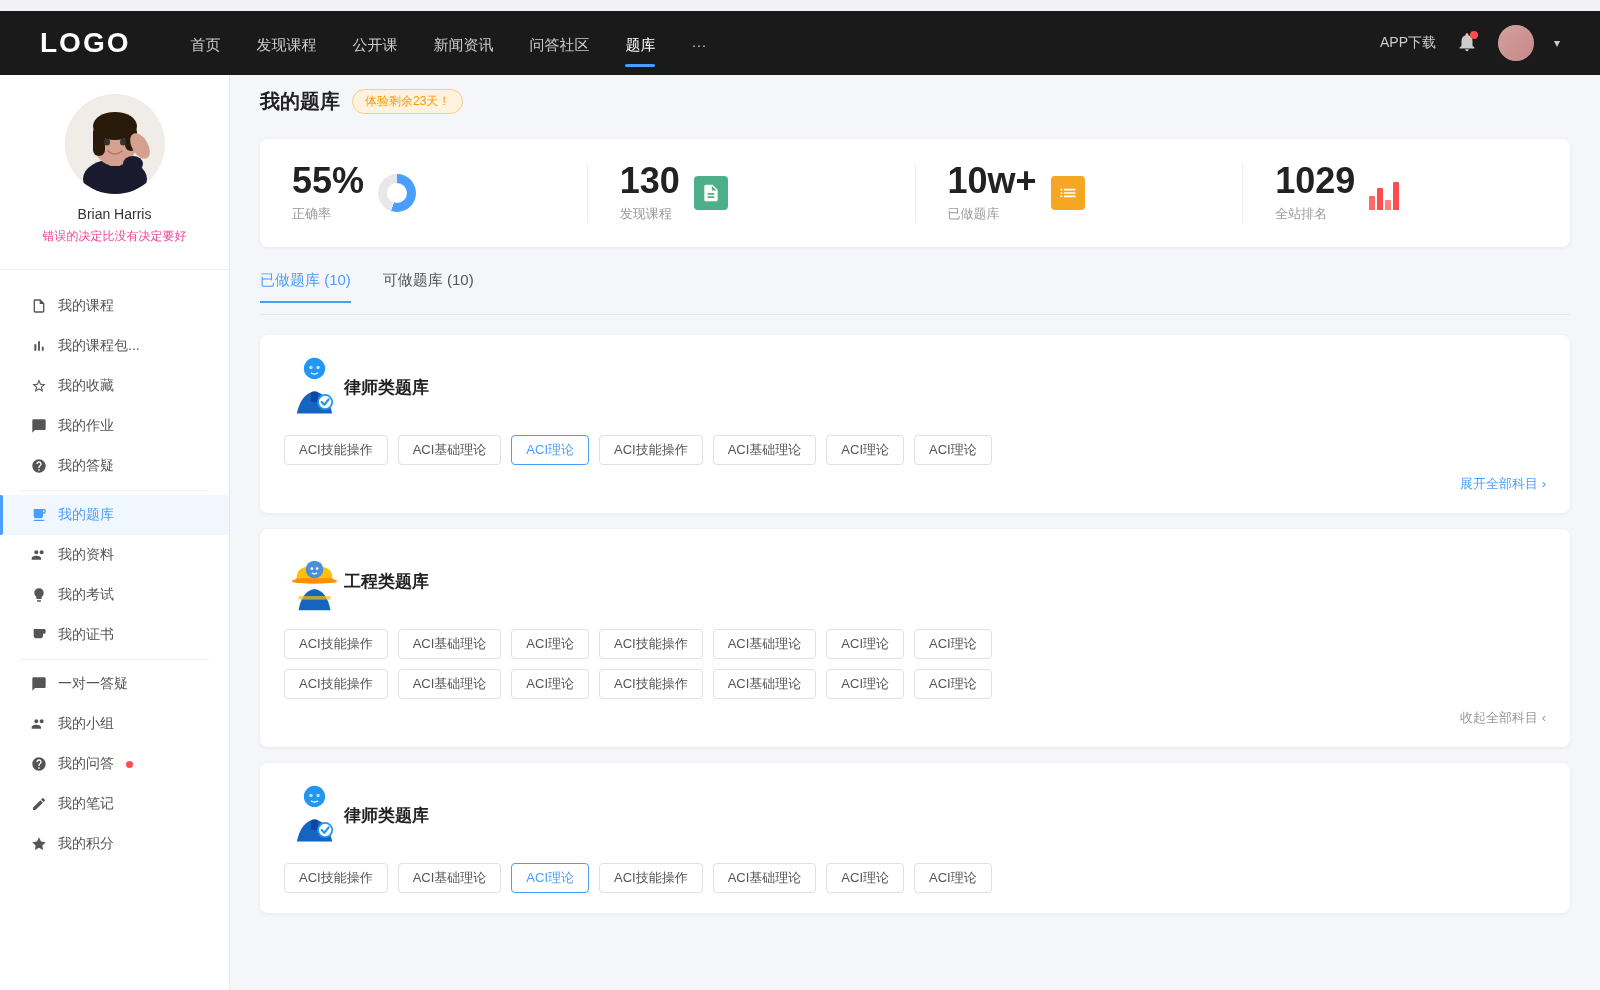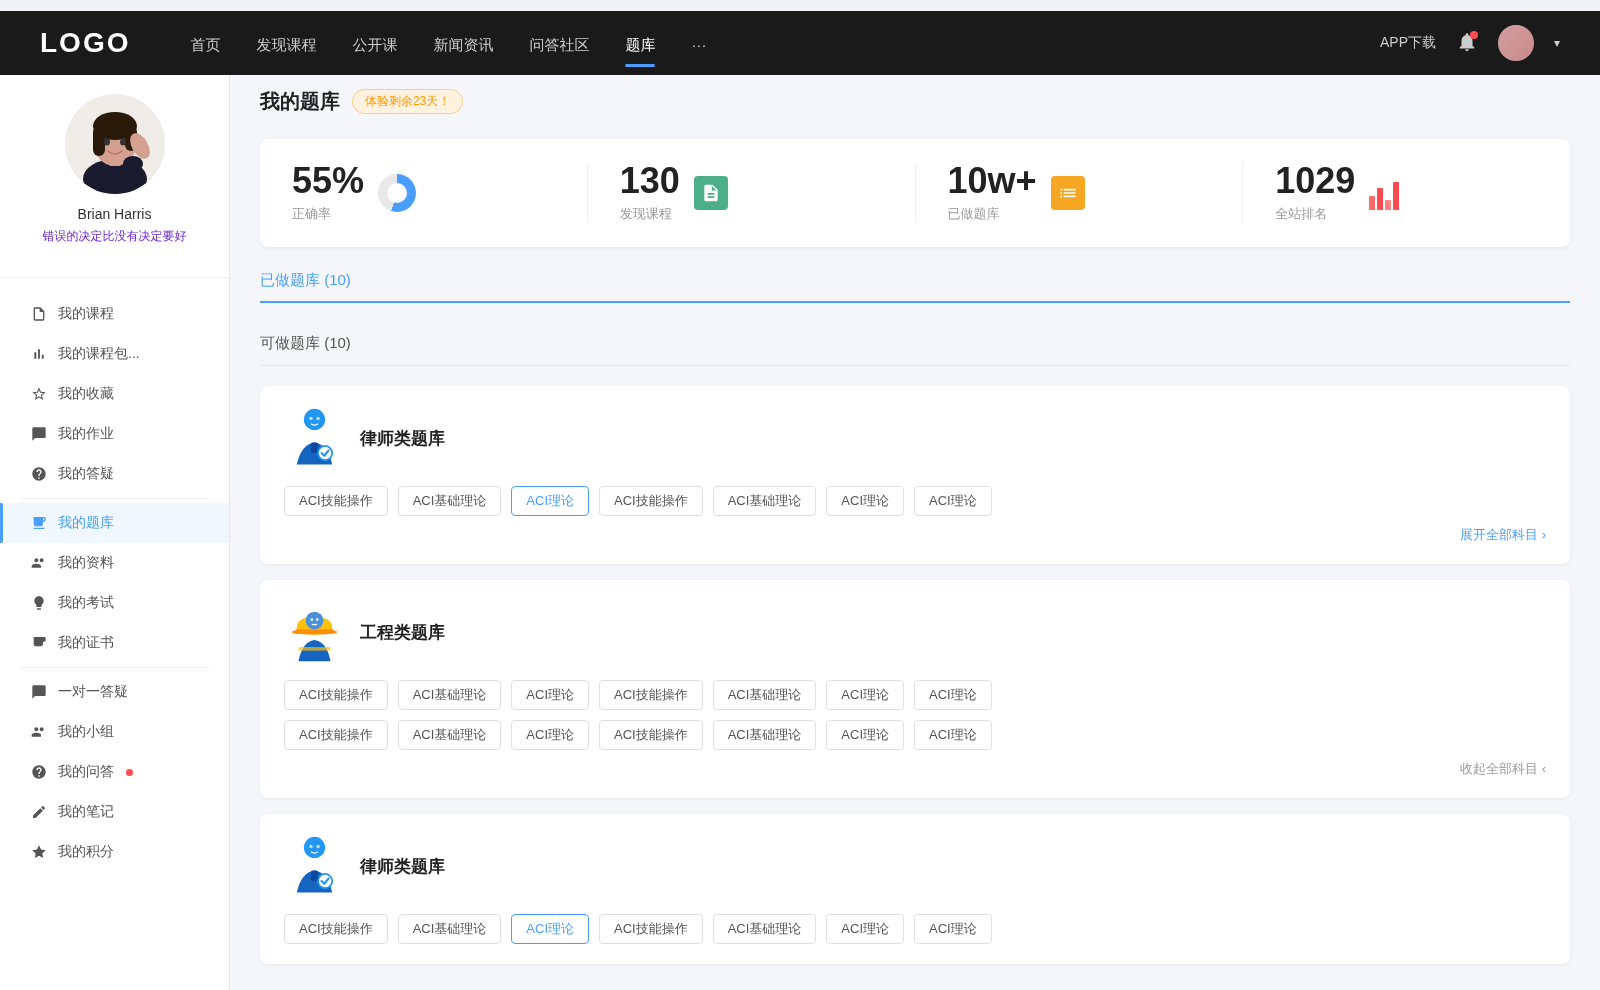--- a/index.html
+++ b/index.html
@@ -96,42 +96,42 @@
       background: white;
       padding: 30px 0;
       flex-shrink: 0;
       border-right: 1px solid #e8e8e8;
       min-height: calc(100vh - 64px);
     }
     .sidebar-profile {
       display: flex;
       flex-direction: column;
       align-items: center;
-      padding: 0 20px 32px;
+      padding: 0 20px 24px;
       border-bottom: 1px solid #f0f0f0;
     }
     .sidebar-avatar {
       width: 100px; height: 100px;
       border-radius: 50%;
       background: #f0f0f0;
       margin-bottom: 12px;
       overflow: hidden;
       display: flex;
       align-items: center;
       justify-content: center;
     }
     .sidebar-name {
       font-size: 14px;
       font-weight: 500;
       color: #333;
       margin-bottom: 6px;
     }
     .sidebar-motto {
       font-size: 12px;
-      color: #6d28d9;
+      color: #ec4899;
       text-align: right;
     }
     .sidebar-menu {
       padding: 16px 0;
     }
     .sidebar-menu-item {
       display: flex;
       align-items: center;
       gap: 10px;
       padding: 11px 30px;
@@ -282,22 +282,21 @@
       gap: 2px;
     }
     .bar-icon .bar { width: 6px; background: #ff4d4f; border-radius: 1px 1px 0 0; }
 
     
     .tabs {
       display: flex;
       gap: 32px;
       margin-bottom: 20px;
       border-bottom: 1px solid #e8e8e8;
-      padding-bottom: 0;
-      flex-direction: column;
+      padding-bottom: 12px;
     }
     .tab-item {
       font-size: 15px;
       color: #555;
       cursor: pointer;
       padding-bottom: 12px;
       position: relative;
     }
     .tab-item.active {
       color: #4a9eff;
@@ -315,21 +314,20 @@
     .bank-card {
       background: white;
       border-radius: 8px;
       margin-bottom: 16px;
       padding: 20px 24px;
       box-shadow: 0 1px 4px rgba(0,0,0,0.06);
     }
     .bank-card-header {
       display: flex;
       align-items: center;
-      gap: 16px;
       margin-bottom: 16px;
     }
     .bank-card-icon {
       width: 60px; height: 64px;
       flex-shrink: 0;
       display: flex;
       align-items: center;
       justify-content: center;
     }
     .bank-card-title {

